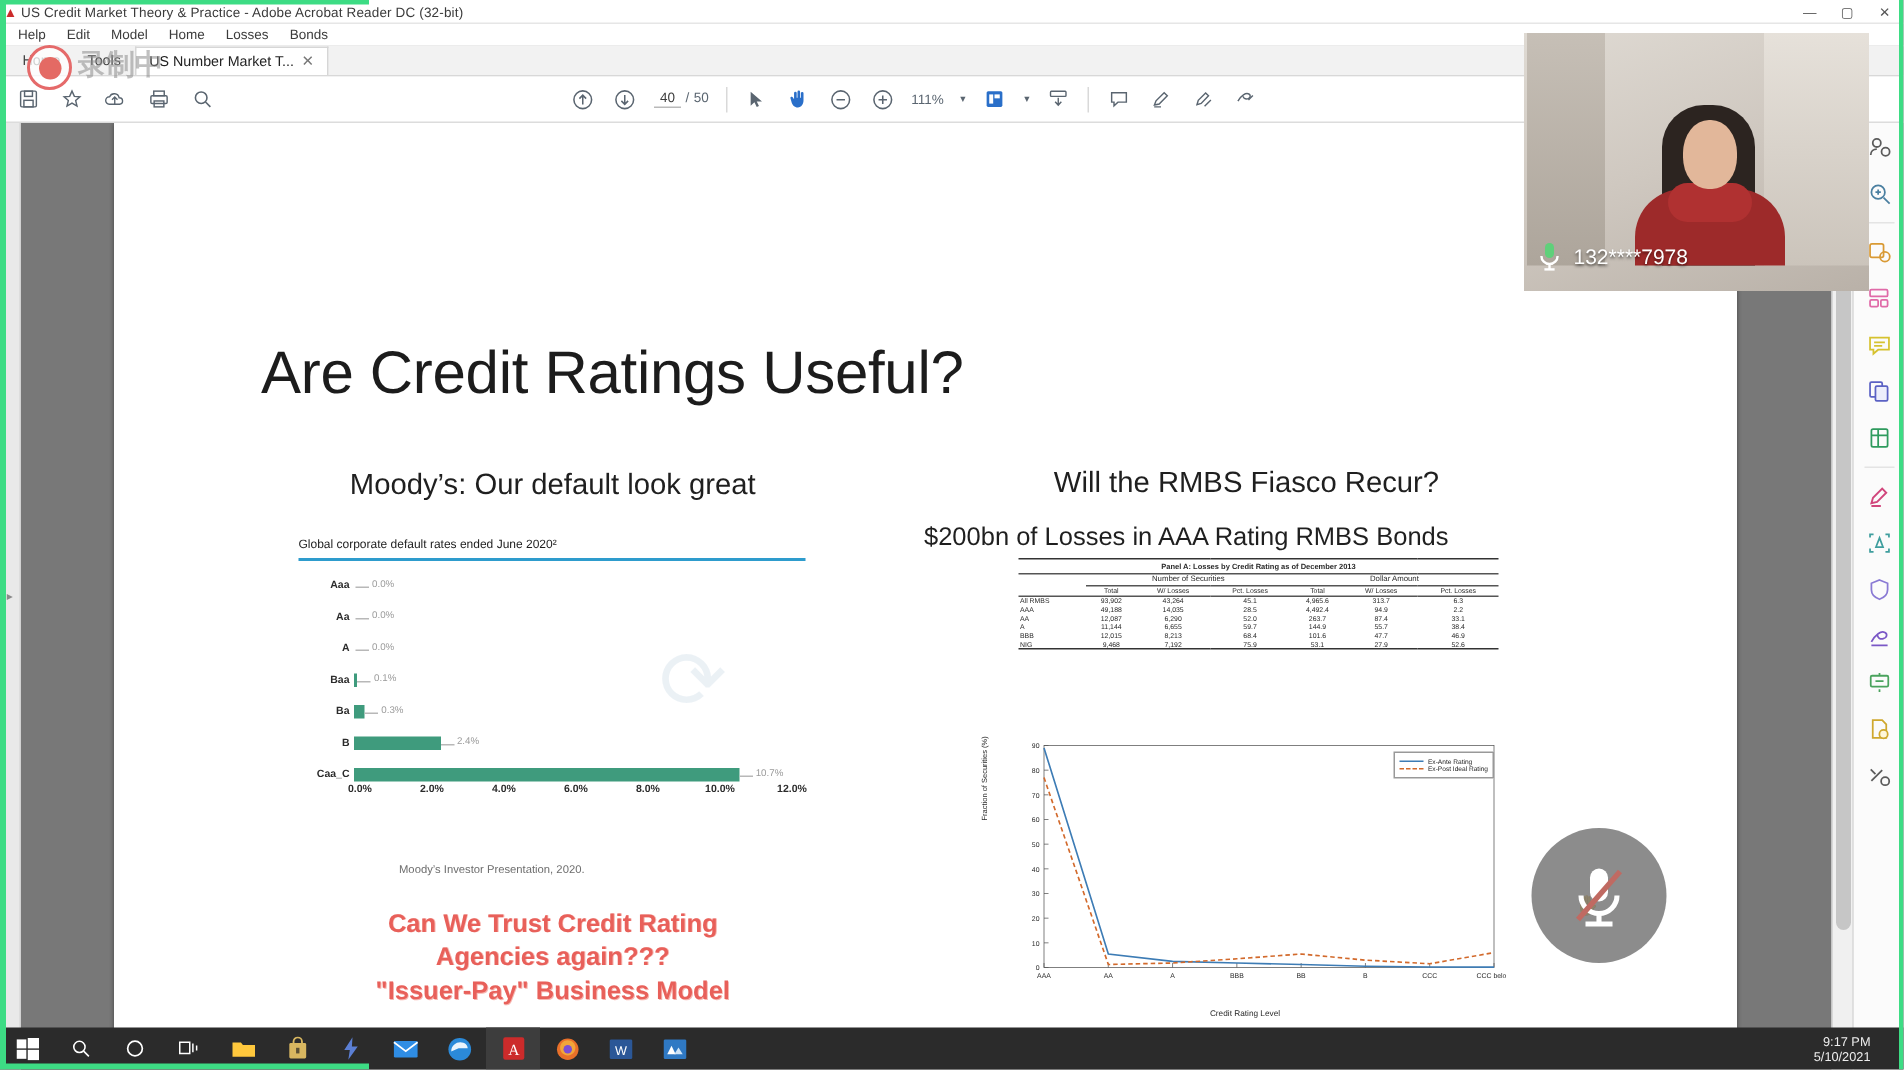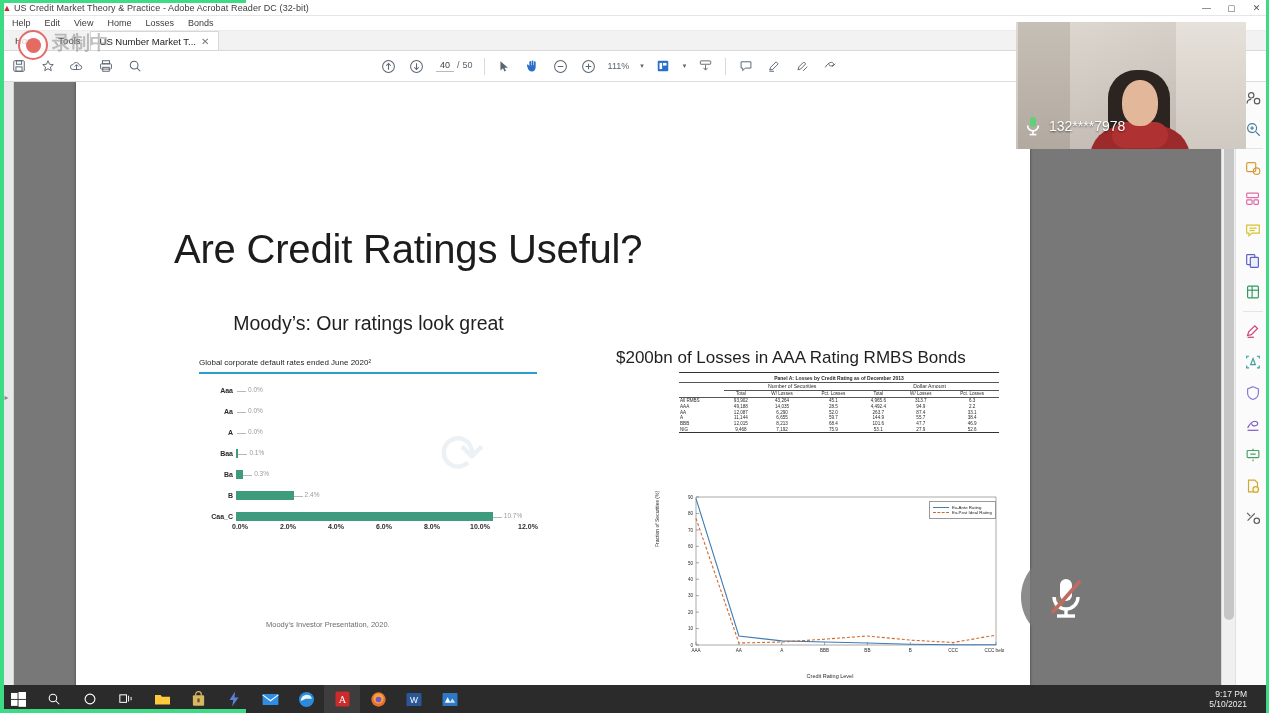--- a/index.html
+++ b/index.html
@@ -59,21 +59,21 @@
   .vscroll { width:14px; background:#f0f0f0; border-left:1px solid #d8d8d8; position:relative; }
   .vthumb { position:absolute; left:2px; width:10px; top:28px; height:510px; background:#c6c6c6; border-radius:5px; }
   .vscroll .arr { position:absolute; left:0; width:14px; height:14px; text-align:center;
                   font-size:7px; color:#6b6b6b; line-height:14px; }
   .rightrail { width:34px; background:#fbfbfb; border-left:1px solid #e1e1e1;
                display:flex; flex-direction:column; align-items:center; padding-top:4px; gap:7px; }
   .rail-ic { width:24px; height:24px; display:flex; align-items:center; justify-content:center; }
   .rail-sep { width:20px; height:1px; background:#e4e4e4; }
 
   
-  .page { position:absolute; left:62px; top:0; width:954px; height:605px;
+  .page { position:absolute; left:62px; top:0; width:1082px; height:605px;
           background:#ffffff; box-shadow:0 0 3px rgba(0,0,0,.45); }
   .slide { position:absolute; inset:0; }
 
   .slide-title { position:absolute; left:98px; top:145px; font-size:40px; color:#1c1c1c;
                  font-weight:400; letter-spacing:-.2px; }
 
   .col-head-l { position:absolute; left:120px; top:230px; width:345px; text-align:center;
                 font-size:19.5px; color:#1f1f1f; }
   .col-head-r { position:absolute; left:540px; top:229px; width:430px; text-align:center;
                 font-size:19.5px; color:#1f1f1f; }
@@ -92,21 +92,21 @@
   .bar { position:absolute; left:0; top:1px; height:9px; background:#3f9b7d; }
   .bval { position:absolute; top:1px; font-size:6.5px; color:#9b9b9b; white-space:nowrap; }
   .blead { position:absolute; top:5.5px; height:1px; background:#b8b8b8; }
   .maxis { position:absolute; left:44px; top:168px; width:288px; height:12px; }
   .mtick { position:absolute; top:0; font-size:7px; font-weight:bold; color:#2b2b2b;
            transform:translateX(-50%); }
   .wm { position:absolute; right:4px; top:18px; width:150px; height:160px; opacity:.1;
         display:flex; align-items:center; justify-content:center; font-size:54px; color:#4a7fa8;
         pointer-events:none; }
 
-  .moody-src { position:absolute; left:190px; top:493px; font-size:7.5px; color:#6d6d6d;margin-top:45px; }
+  .moody-src { position:absolute; left:190px; top:493px; font-size:7.5px; color:#6d6d6d; }
 
   .redblock { position:absolute; left:120px; top:523px; width:345px; text-align:center;
               color:#e8605a; font-weight:bold; font-size:17px; line-height:1.32;
               text-shadow:0.6px 0.6px 0 #f7b8b3; }
 
   
   .ptable { position:absolute; left:603px; top:290px; width:320px; height:98px;
             background:#fff; font-size:4.6px; color:#2a2a2a; }
   .ptable table { border-collapse:collapse; width:100%; font-size:4.6px; }
   .ptable td, .ptable th { padding:0.4px 1px; font-weight:normal; }
@@ -127,21 +127,21 @@
   .lc-legend { position:absolute; right:8px; top:14px; border:0.5px solid #999; background:#fff;
                padding:2px 3px; font-size:4.4px; color:#222; }
   .lc-legend .row { display:flex; align-items:center; gap:3px; margin:0.5px 0; }
   .lc-legend .sw { width:16px; height:0; border-top:1px solid #3d7cb5; }
   .lc-legend .sw.d { border-top:1px dashed #d2692b; }
 
   
   .cursor { position:absolute; left:1036px; top:514px; font-size:13px; color:#555; }
 
   
-  .webcam { position:absolute; left:1016px; top:22px; width:230px; height:127px;
+  .webcam { position:absolute; left:1016px; top:22px; width:230px; height:172px;
             overflow:hidden; background:#c9c2bb; }
   .wc-bg { position:absolute; inset:0;
     background:
       linear-gradient(160deg,#dfdad3 0%,#cfc8c0 48%,#b9b1a8 100%); }
   .wc-door { position:absolute; left:2px; top:0; width:52px; height:155px;
              background:linear-gradient(180deg,#c6bfb6,#ada59b); }
   .wc-wall { position:absolute; right:0; top:0; width:70px; height:155px;
              background:linear-gradient(180deg,#e6e1da,#cbc4bb); }
   .wc-hair { position:absolute; left:92px; top:48px; width:62px; height:107px;
              background:#2c2420; border-radius:28px 28px 0 0; }
@@ -193,21 +193,21 @@
     <div class="winbtns">
       <div class="winbtn">—</div>
       <div class="winbtn">▢</div>
       <div class="winbtn close">✕</div>
     </div>
   </div>
 
   <div class="menubar">
     <span class="mi">Help</span>
     <span class="mi">Edit</span>
-    <span class="mi">View</span>
+    <span class="mi">Model</span>
     <span class="mi">Home</span>
     <span class="mi">Losses</span>
     <span class="mi">Bonds</span>
   </div>
 
   <div class="tabstrip">
     <div class="tab">
       <span>Home</span>
     </div>
     <div class="tab">
@@ -341,21 +341,22 @@
 
   <div class="mainrow">
     <div class="leftpane">▸</div>
 
     <div class="docarea">
 
       <div class="page">
         <div class="slide">
 
           <div class="slide-title">Are Credit Ratings Useful?</div>
-          <div class="col-head-l">Moody’s: Our ratings look great</div>
+          <div class="col-head-l">Moody’s: Our default look great</div>
+          <div class="col-head-r">Will the RMBS Fiasco Recur?</div>
           <div class="col-sub-r">$200bn of Losses in AAA Rating RMBS Bonds</div>
 
           <div class="moody">
             <div class="moody-t">Global corporate default rates ended June 2020²</div>
             <div class="moody-rule"></div>
             <div class="wm">⟳</div>
             <div class="mchart" id="moody-rows">
                 <div class="brow" style="top: 6px;">
                   <div class="blab">Aaa</div>
                   <div class="btrack">
@@ -416,20 +417,25 @@
                 <span class="mtick" style="left: 96px;">4.0%</span>
                 <span class="mtick" style="left: 144px;">6.0%</span>
                 <span class="mtick" style="left: 192px;">8.0%</span>
                 <span class="mtick" style="left: 240px;">10.0%</span>
                 <span class="mtick" style="left: 288px;">12.0%</span>
               </div>
           </div>
 
           <div class="moody-src">Moody’s Investor Presentation, 2020.</div>
 
+          <div class="redblock">
+            <div>Can We Trust Credit Rating</div>
+            <div>Agencies again???</div>
+            <div>"Issuer-Pay" Business Model</div>
+          </div>
 
           <div class="ptable">
             <table>
               <tbody>
                   <tr>
                     <td class="tcap rtop rthin" colspan="7">Panel A: Losses by Credit Rating as of December 2013</td>
                   </tr>
               <tr>
                 <td></td>
                 <td class="grp underg" colspan="3">Number of Securities</td>

